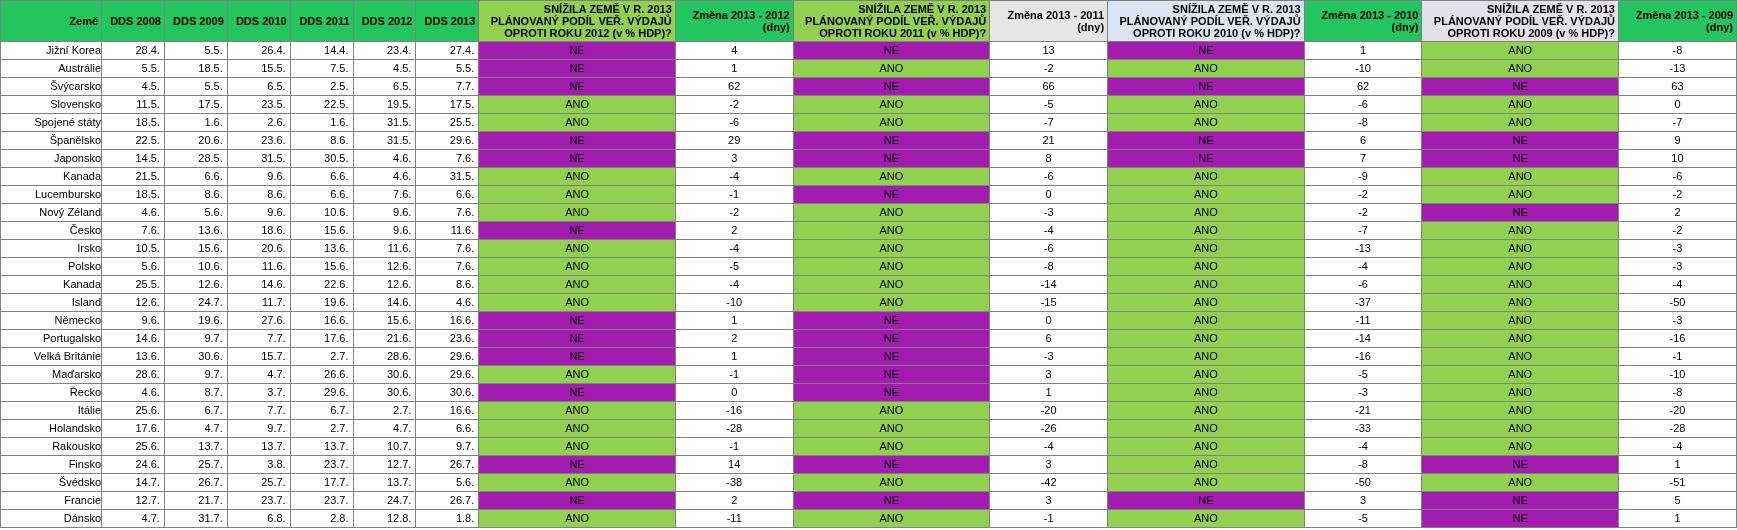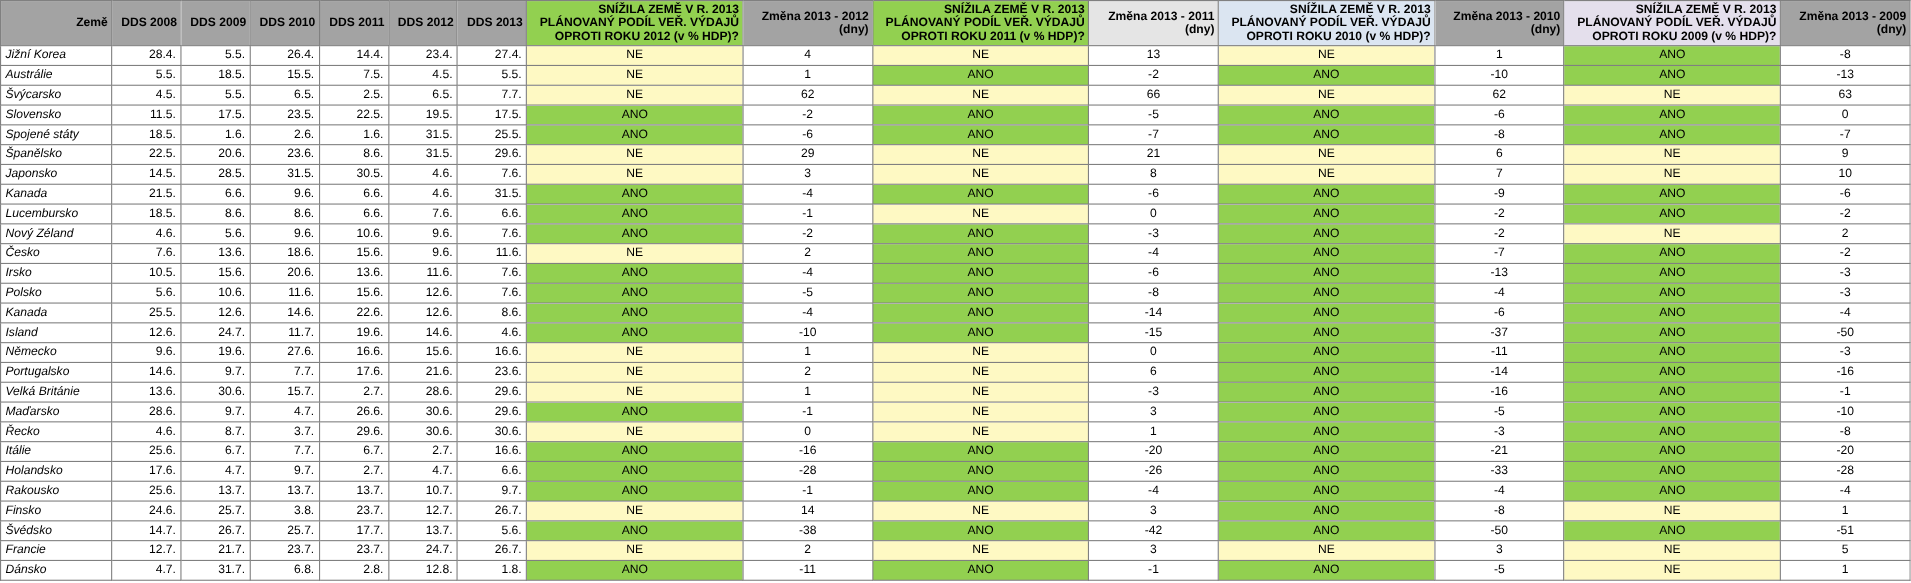--- a/index.html
+++ b/index.html
@@ -1,30 +1,30 @@
 <!DOCTYPE html>
 <html><head>
 <meta charset="utf-8">
 <style>
   html,body{margin:0;padding:0;background:#ffffff;}
   body{font-family:"Liberation Sans", sans-serif;}
   #wrap{width:1737px;height:530px;overflow:hidden;position:relative;}
   table{border-collapse:collapse;table-layout:fixed;width:1737px;}
   th,td{border:1px solid #808080;font-size:11px;color:#000;padding:0;height:17px;line-height:17px;overflow:hidden;white-space:nowrap;}
   thead th{font-weight:bold;text-align:right;vertical-align:middle;padding:2px 3px;line-height:12px;white-space:normal;}
-  .h-plain{background:#a3a3a3;}
+  .h-plain{background:#22c55e;}
   .h-green{background:#92d050;}
   .h-orange{background:#e5e5e5;}
   .h-blue{background:#dbe5f1;}
   .h-lav{background:#e4dfec;}
-  td.country{text-align:left;padding-left:4px;font-style:italic;}
+  td.country{text-align:right;padding-left:4px;}
   td.num{text-align:right;padding-right:4px;}
   td.ctr{text-align:center;}
   td.yes{background:#92d050;text-align:center;}
-  td.no{background:#fef9c3;text-align:center;}
+  td.no{background:#a21caf;text-align:center;}
   col.c-country{width:90px;}
   col.c-dds{width:56px;}
   col.c-q{width:175px;}
   col.c-d{width:105px;}
 </style>
 </head>
 <body>
 
 <div id="wrap">
   <table>

